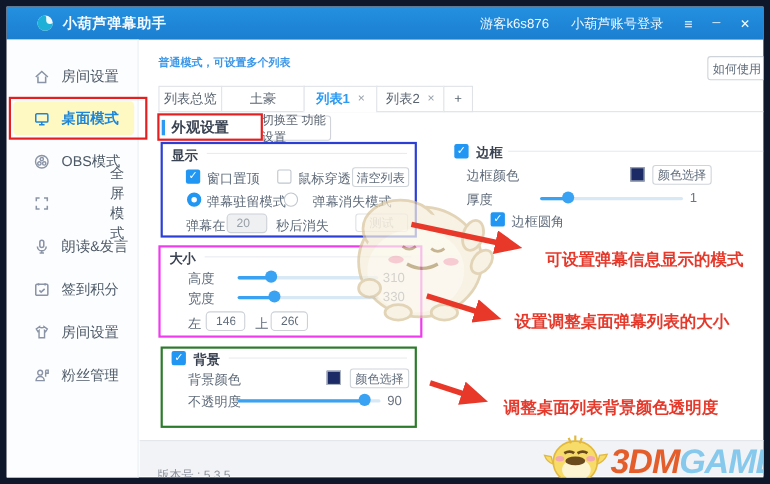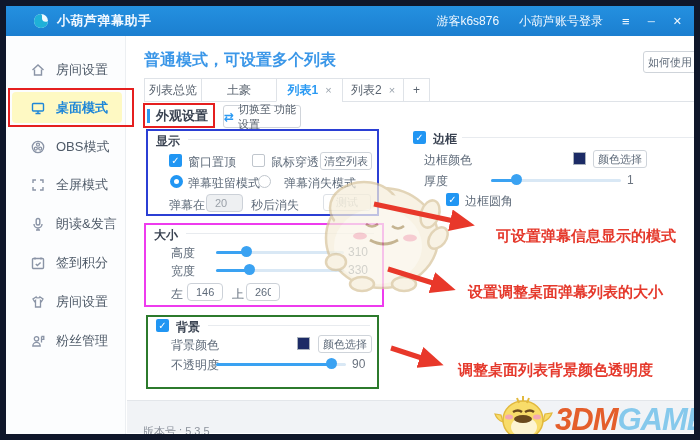--- a/index.html
+++ b/index.html
@@ -11,27 +11,27 @@
   .titlebar .apptitle{font-weight:bold;font-size:13px;letter-spacing:.5px;}
   .titlebar .spacer{flex:1;}
   .tb-item{margin:0 10px;cursor:pointer;}
   .tb-ctrl{margin:0 9px;font-size:13px;cursor:pointer;}
   
   .sidebar{left:0;top:30px;width:120px;height:410px;background:#fcfdfe;border-right:1px solid #eceff2;box-sizing:border-box;}
   .side-item{position:absolute;left:6px;width:110px;height:31px;display:flex;align-items:center;color:#4e5a68;font-size:13px;border-radius:4px;cursor:pointer;}
   .side-item .sicon{margin:0 10px 0 18px;display:flex;}
   .side-item.selected{background:#fef9c3;color:#1d86d8;font-weight:bold;}
   
-  .hdr{left:138px;top:44px;color:#3b97e8;font-weight:bold;font-size:16px;}
+  .hdr{left:138px;top:44px;color:#3b97e8;font-weight:bold;font-size:10px;}
   .help-btn{left:637px;top:45px;width:52px;height:20px;border:1px solid #cfd4da;border-radius:3px;background:#fff;color:#5f6b7a;font-size:11px;display:flex;align-items:center;justify-content:center;cursor:pointer;}
   .tabs{left:138px;top:70px;width:552px;height:25px;border-bottom:1px solid #dfe3e8;display:flex;align-items:flex-end;}
   .tab{height:24px;border:1px solid #dfe3e8;background:#fff;margin-bottom:-1px;display:flex;align-items:center;justify-content:center;gap:7px;font-size:12px;color:#5a6470;cursor:pointer;box-sizing:border-box;margin-right:-1px;}
   .tab.active{border-bottom-color:#fff;color:#2b9af3;font-weight:bold;}
   .tab .x{color:#9aa3ad;font-weight:normal;font-size:11px;}
-  .appearance-box{left:137px;top:97px;width:72px;height:25px;border:2px solid #e51f1f;box-sizing:border-box;display:flex;align-items:center;z-index:4;background:#fff;text-align:center;}
+  .appearance-box{left:137px;top:97px;width:96px;height:25px;border:2px solid #e51f1f;box-sizing:border-box;display:flex;align-items:center;z-index:4;background:#fff;text-align:center;}
   .appearance-box .bar{width:3px;height:14px;background:#2b9af3;margin:0 6px 0 2px;}
   .appearance-box .t{font-size:13px;font-weight:bold;color:#3a4352;}
   .switch-btn{left:217px;top:99px;width:76px;height:21px;border:1px solid #d0d4da;border-radius:3px;background:#fff;display:flex;align-items:center;justify-content:center;gap:4px;font-size:11px;color:#5a6470;cursor:pointer;}
   .switch-btn .swap{color:#2b9af3;font-size:12px;font-weight:bold;}
   
   .box{box-sizing:border-box;background:transparent;}
   .box-display{left:140px;top:123px;width:233px;height:87px;border:2px solid #2b3fd4;}
   .box-size{left:138px;top:217px;width:240px;height:84px;border:2px solid #ee3bee;}
   .box-bg{left:140px;top:309px;width:233px;height:74px;border:2px solid #2c7a2c;}
   .sec-title{font-size:12px;font-weight:bold;color:#3a4352;}
@@ -110,21 +110,21 @@
       <span class="sicon">
           <svg width="16" height="16" viewBox="0 0 16 16" fill="none" stroke="#8a94a6" stroke-width="1.3">
             <circle cx="8" cy="8" r="5.7"></circle>
             <circle cx="8" cy="5.6" r="1.5"></circle>
             <circle cx="5.8" cy="9.6" r="1.5"></circle>
             <circle cx="10.2" cy="9.6" r="1.5"></circle>
           </svg>
         </span>
       <span>OBS模式</span>
     </div>
-    <div class="side-item" style="top:133px;">
+    <div class="side-item" style="top:133px;gap:44px;">
       <span class="sicon">
           <svg width="16" height="16" viewBox="0 0 16 16" fill="none" stroke="#8a94a6" stroke-width="1.4">
             <path d="M3 6V3h3M10 3h3v3M13 10v3h-3M6 13H3v-3"></path>
           </svg>
         </span>
       <span>全屏模式</span>
     </div>
     <div class="side-item" style="top:172px;">
       <span class="sicon">
           <svg width="16" height="16" viewBox="0 0 16 16" fill="none" stroke="#8a94a6" stroke-width="1.4">

